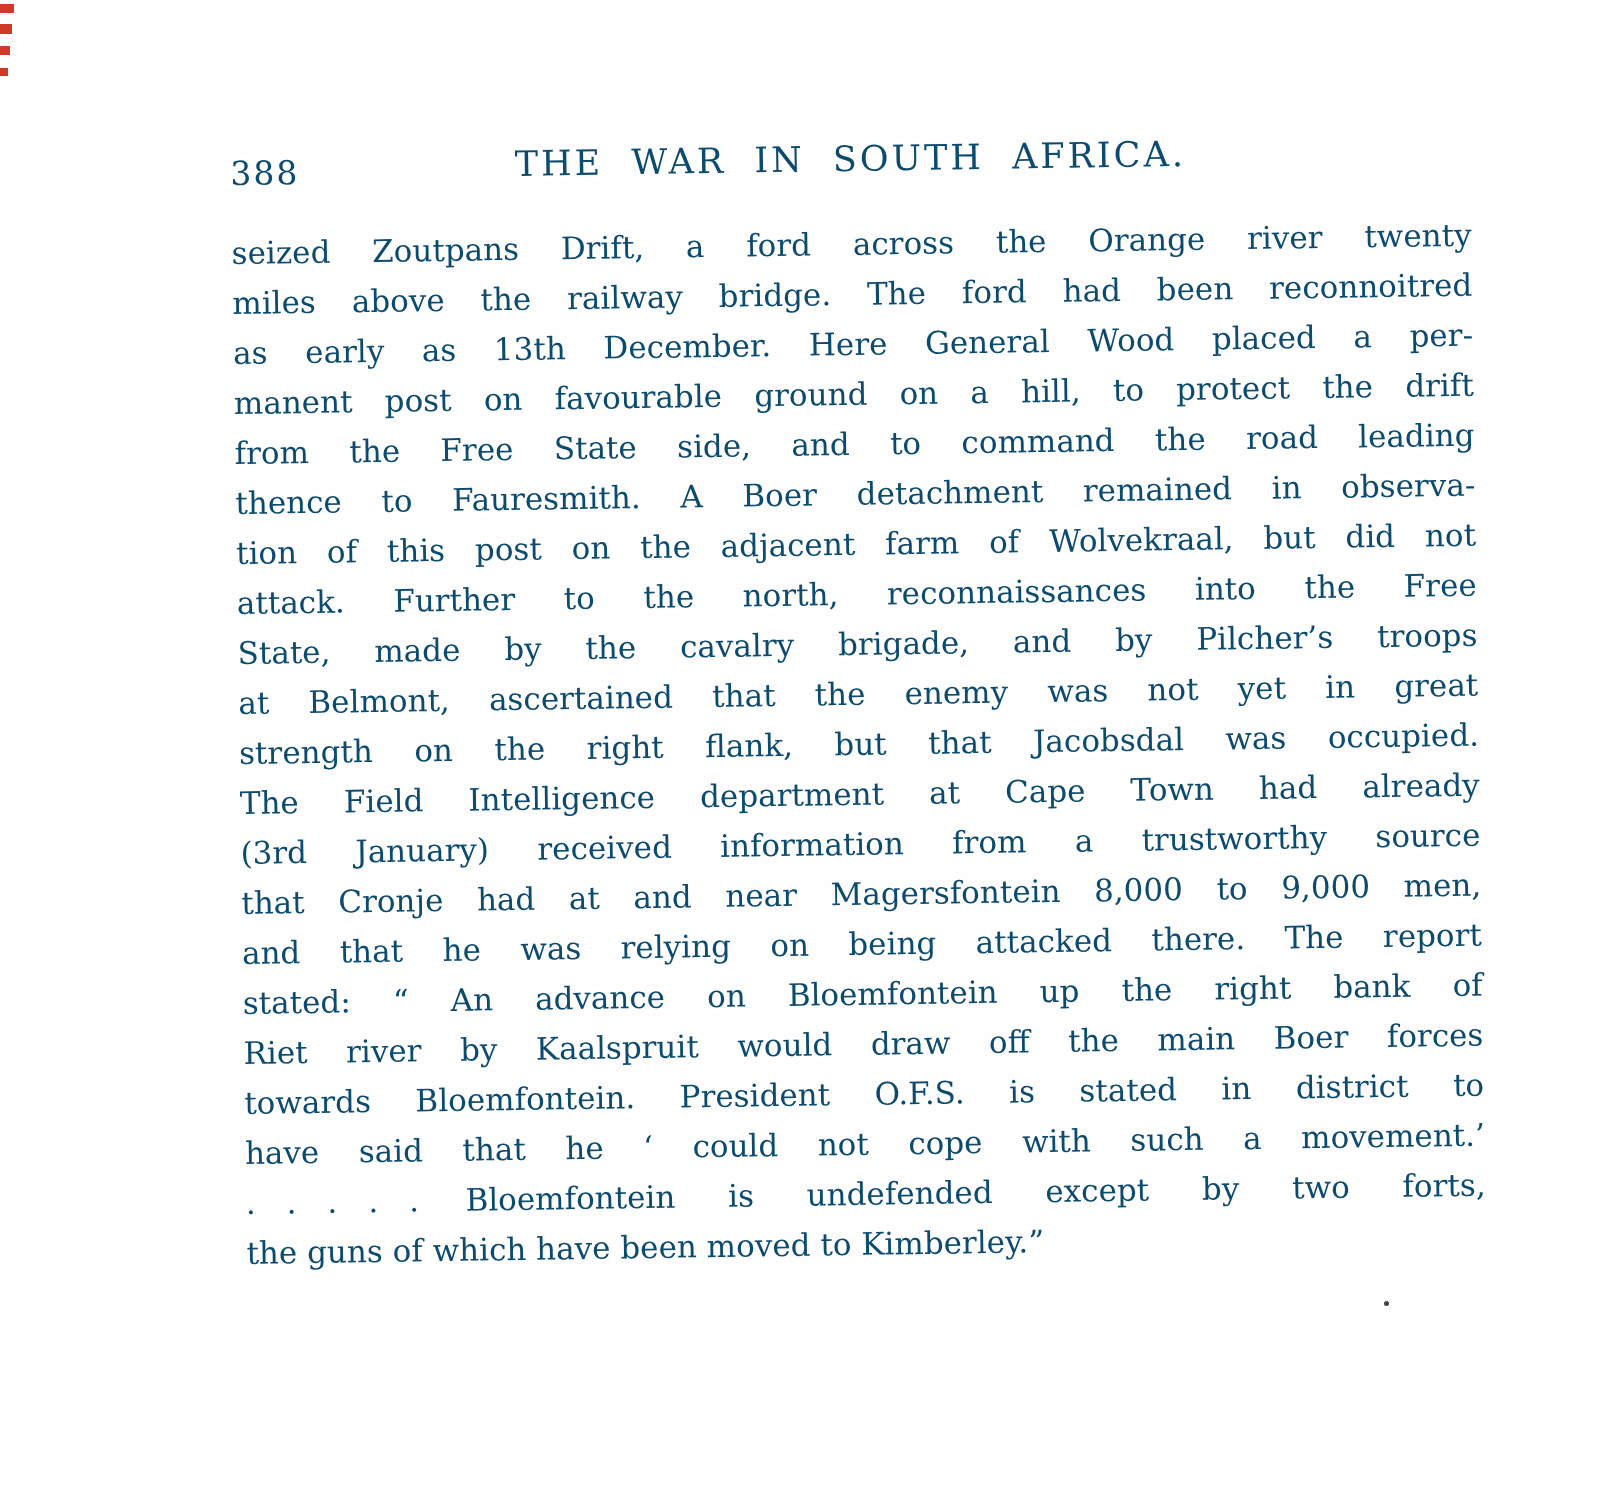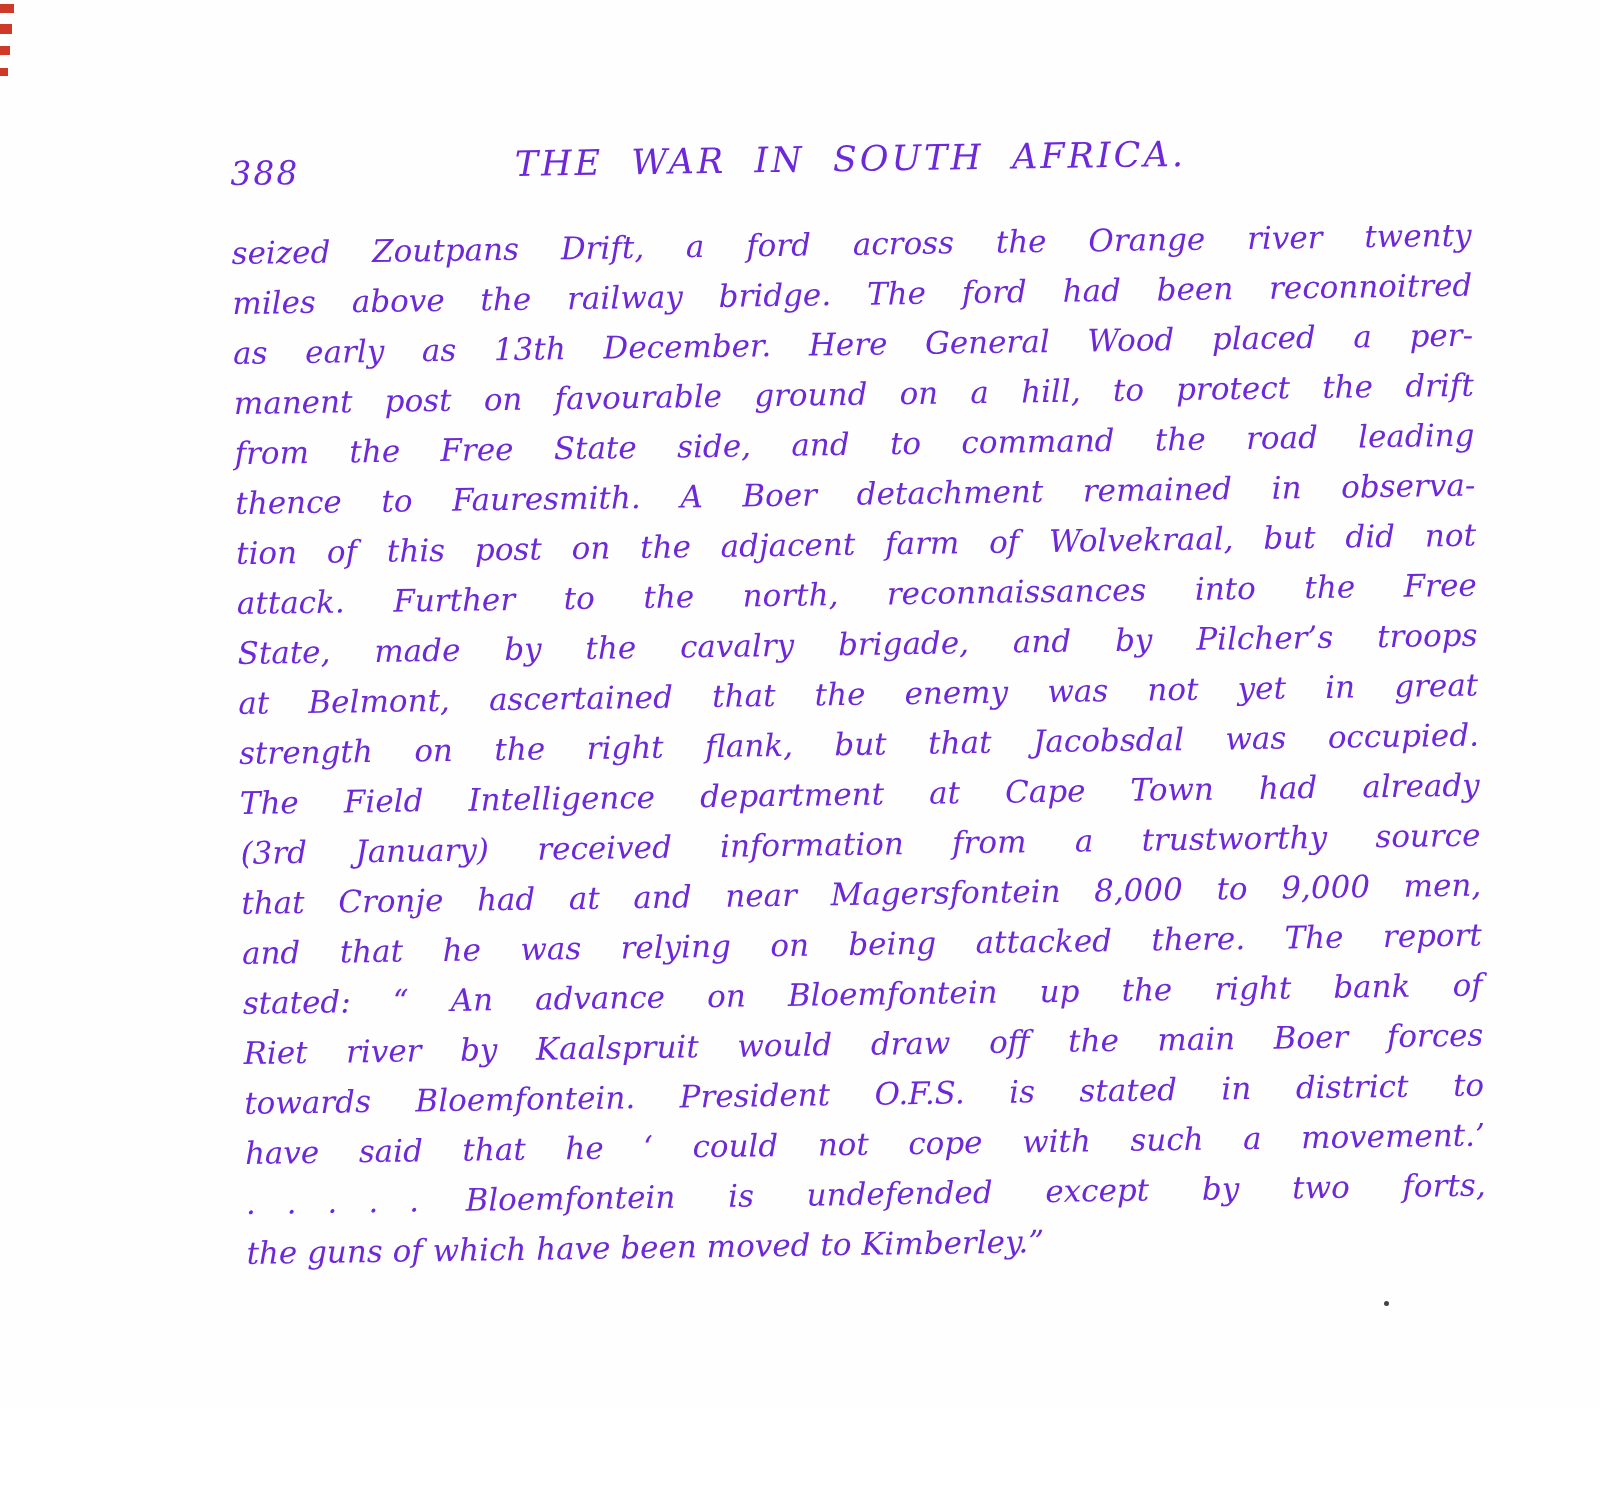--- a/index.html
+++ b/index.html
@@ -7,22 +7,21 @@
   body {
     background: #ffffff;
     font-family: "DejaVu Serif", "Liberation Serif", serif;
   }
   .page {
     position: relative;
     width: 1600px;
     height: 1409px;
     background: #fefefe;
     overflow: hidden;
-    color: #6d28d9;
-    font-style: italic;
+    color: #0c4a6e;
   }
   
   .scan {
     position: absolute;
     left: 230px;
     top: 138px;
     width: 1240px;
     transform: rotate(-0.85deg);
     transform-origin: 55% 0;
   }

